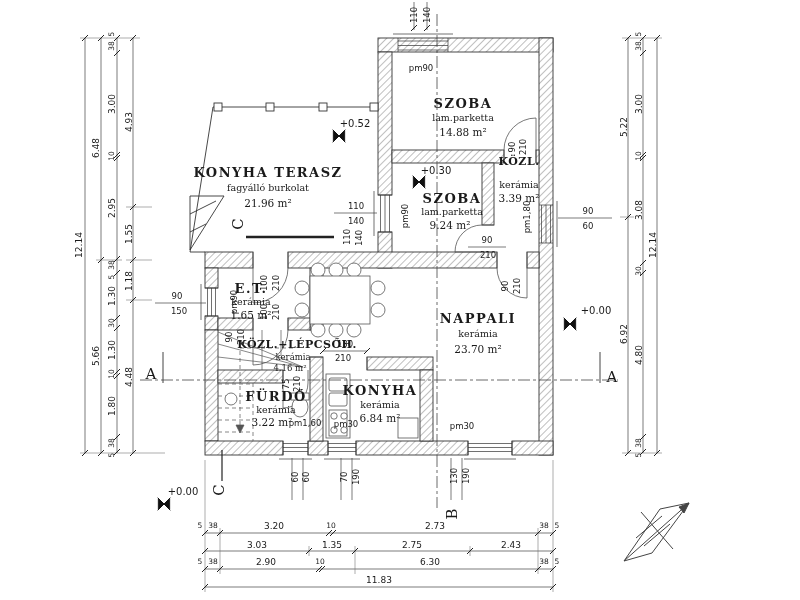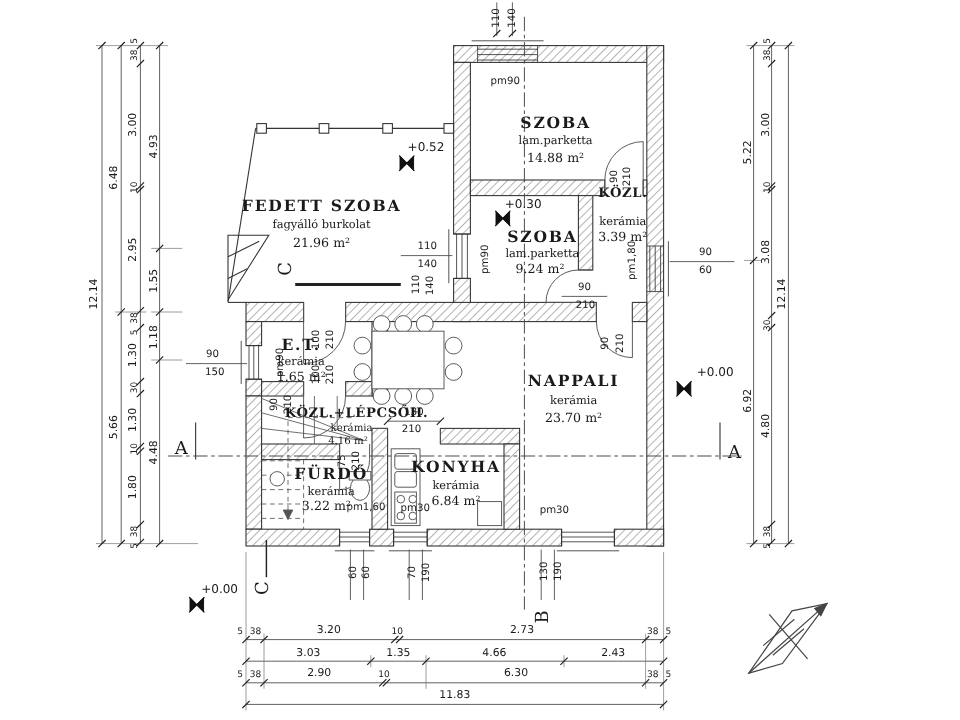--- a/index.html
+++ b/index.html
@@ -297,21 +297,21 @@
   <g stroke="#444" stroke-width="1" fill="none">
     <path d="M624,561 L660,509 L689,503 L652,553 Z"></path>
     <line x1="624" y1="561" x2="689" y2="503"></line>
     <line x1="641" y1="512" x2="673" y2="549"></line>
     <line x1="636" y1="538" x2="662" y2="516"></line>
     <line x1="644" y1="546" x2="670" y2="524"></line>
     <path d="M689,503 L679,507 L684,513 Z" fill="#444"></path>
   </g>
 </svg>
 
-<span class="L rn" style="left:268px;top:172px">FEDETT SZOBA</span>
+<span class="L rn" style="left:268px;top:172px">KONYHA TERASZ</span>
 <span class="L rf" style="left:268px;top:188px">fagyálló burkolat</span>
 <span class="L ra" style="left:268px;top:203px">21.96 m²</span>
 
 <span class="L rn" style="left:463px;top:103px">SZOBA</span>
 <span class="L rf" style="left:463px;top:118px">lam.parketta</span>
 <span class="L ra" style="left:463px;top:132px">14.88 m²</span>
 
 <span class="L rn rn2" style="left:519px;top:161px">KÖZL.</span>
 <span class="L rf" style="left:519px;top:185px">kerámia</span>
 <span class="L ra" style="left:519px;top:198px">3.39 m²</span>
@@ -388,21 +388,21 @@
 
 <span class="L s" style="left:200px;top:526px">5</span>
 <span class="L s" style="left:213px;top:526px">38</span>
 <span class="L" style="left:274px;top:526px">3.20</span>
 <span class="L s" style="left:331px;top:526px">10</span>
 <span class="L" style="left:435px;top:526px">2.73</span>
 <span class="L s" style="left:544px;top:526px">38</span>
 <span class="L s" style="left:557px;top:526px">5</span>
 <span class="L" style="left:257px;top:545px">3.03</span>
 <span class="L" style="left:332px;top:545px">1.35</span>
-<span class="L" style="left:412px;top:545px">4.66</span>
+<span class="L" style="left:412px;top:545px">2.75</span>
 <span class="L" style="left:511px;top:545px">2.43</span>
 <span class="L s" style="left:200px;top:562px">5</span>
 <span class="L s" style="left:213px;top:562px">38</span>
 <span class="L" style="left:266px;top:562px">2.90</span>
 <span class="L s" style="left:320px;top:562px">10</span>
 <span class="L" style="left:430px;top:562px">6.30</span>
 <span class="L s" style="left:544px;top:562px">38</span>
 <span class="L s" style="left:557px;top:562px">5</span>
 <span class="L" style="left:379px;top:580px">11.83</span>
 <span class="L V c" style="left:414px;top:15px">110</span>

